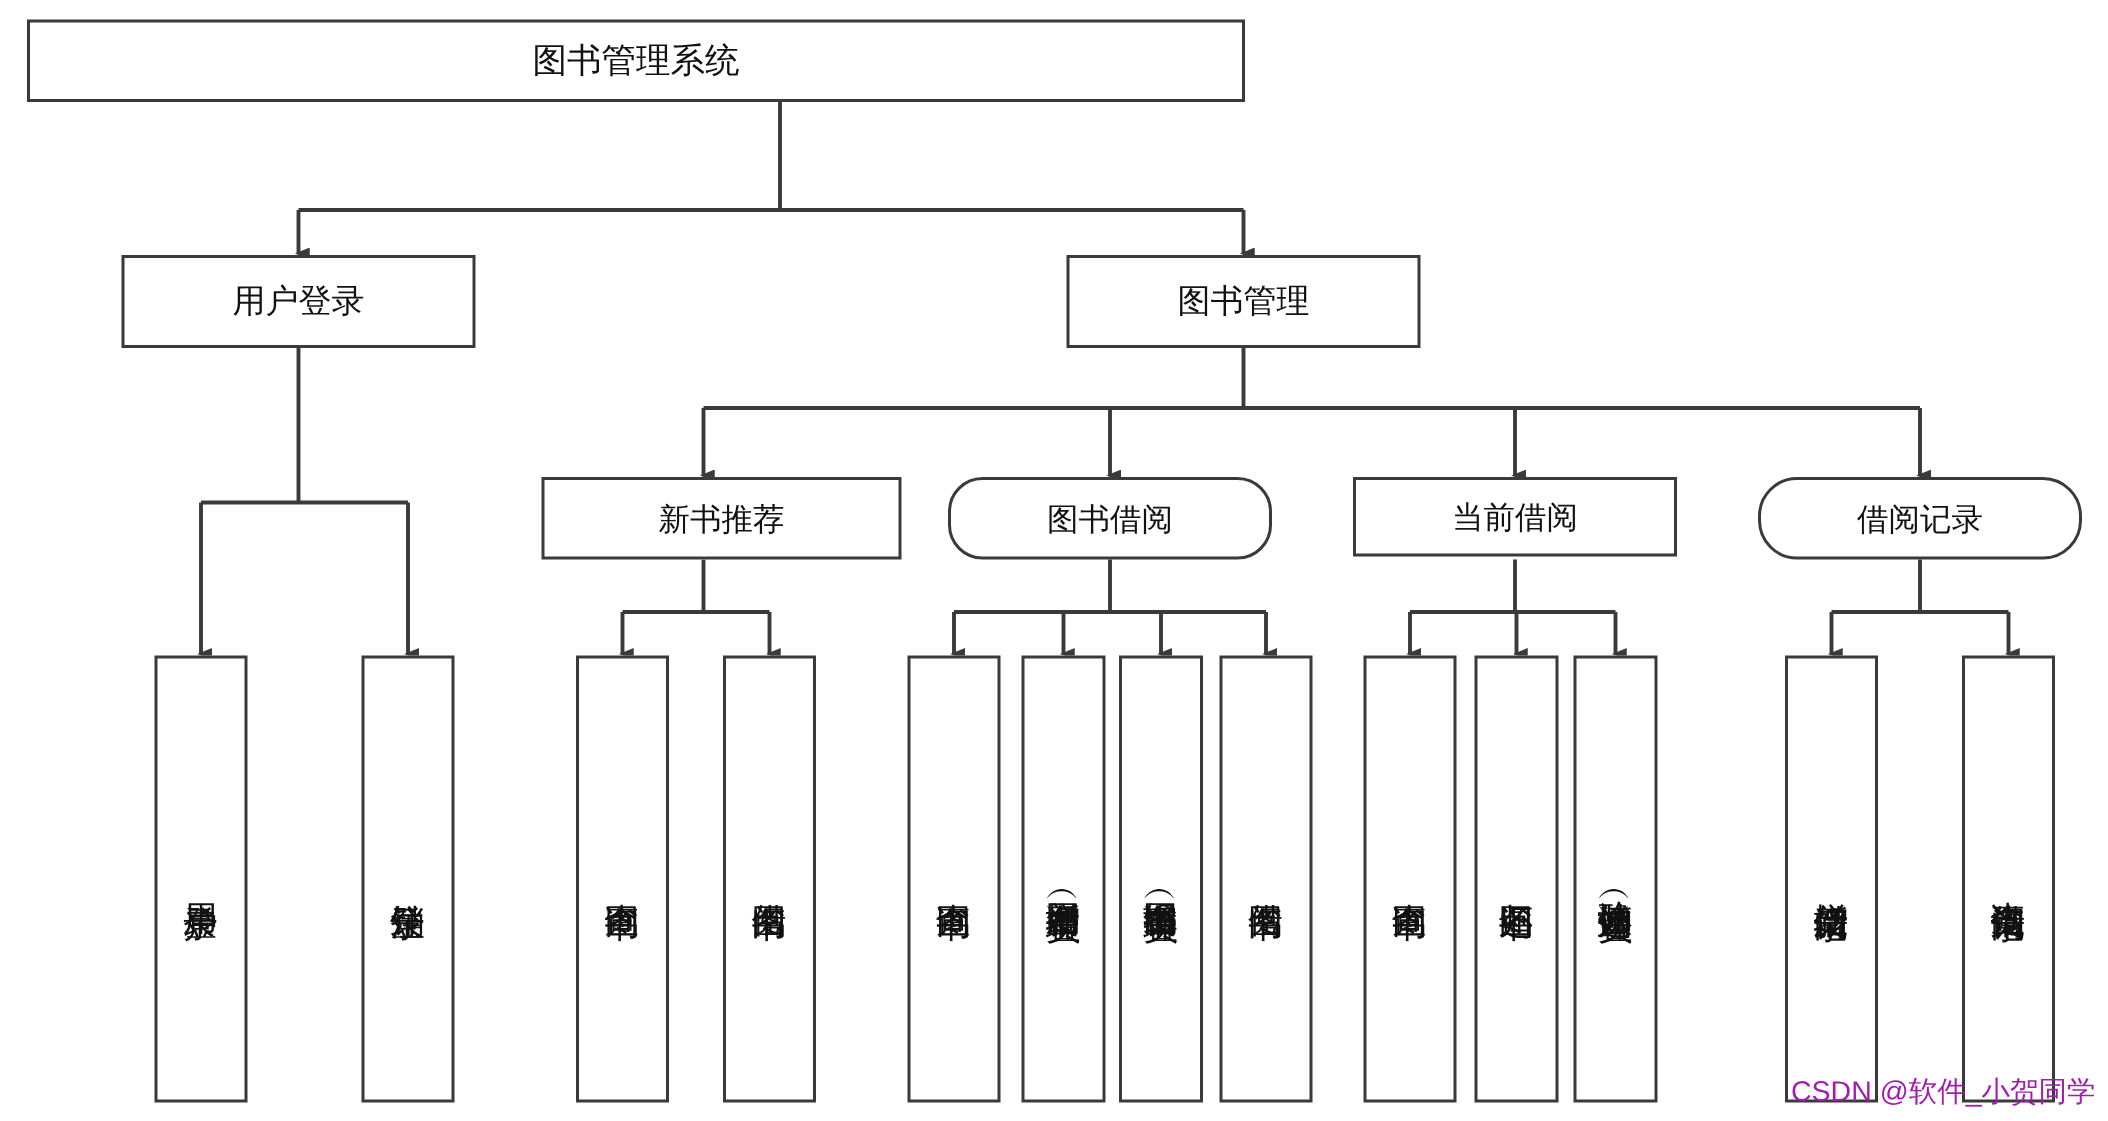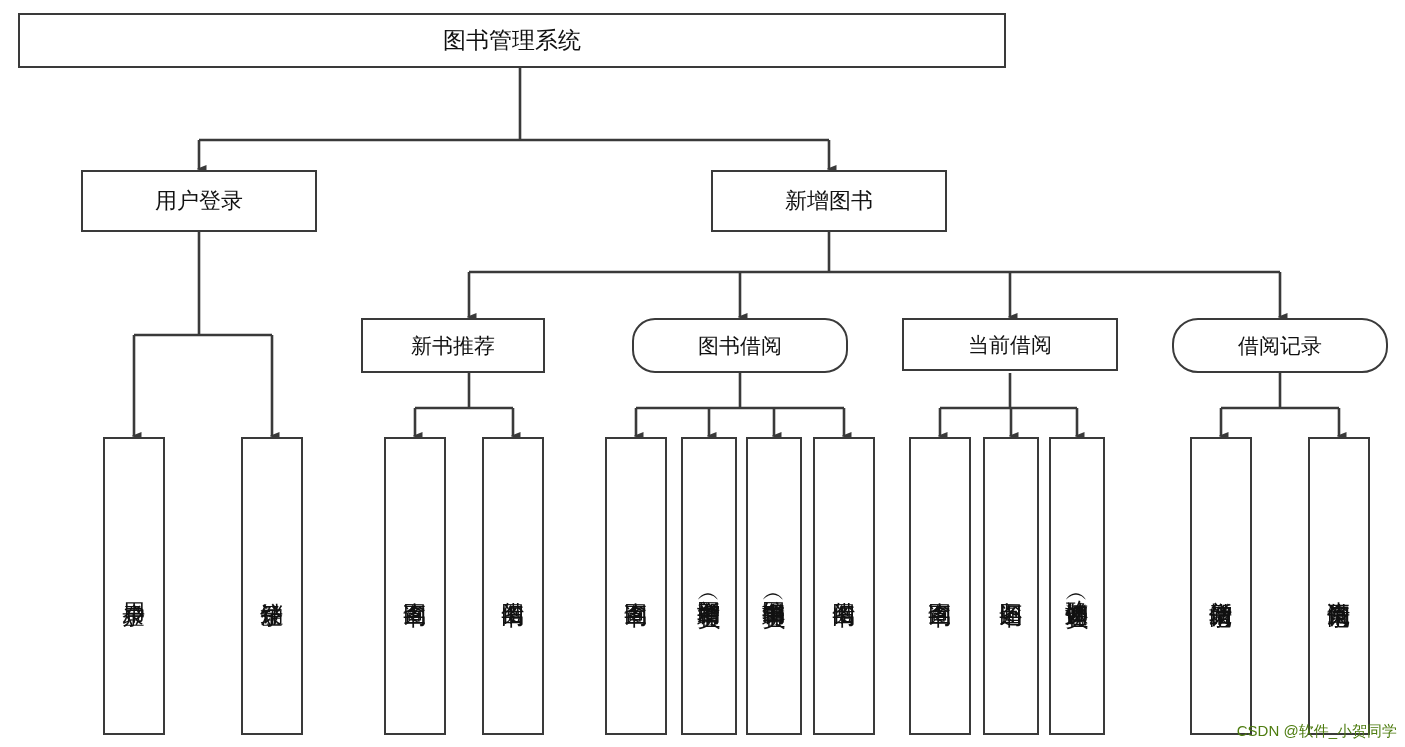--- a/index.html
+++ b/index.html
@@ -57,22 +57,22 @@
   .node.leaf .vtext {
     writing-mode: vertical-rl;
     text-orientation: upright;
     display: block;
     text-align: center;
   }
   .watermark {
     position: absolute;
     right: 8px;
     bottom: 6px;
-    font-size: 15px;
-    color: #4d7c0f;
+    font-size: 19px;
+    color: #a21caf;
     z-index: 5;
     white-space: nowrap;
   }
 </style>
 </head>
 <body>
 
 <div id="canvas">
 
   <svg id="svg-layer" viewBox="0 0 1405 747">
@@ -112,30 +112,30 @@
         <path d="M1011,408 L1011,436" marker-end="url(#arrow)"></path>
         <path d="M1077,408 L1077,436" marker-end="url(#arrow)"></path>
         <path d="M1280,373 L1280,408"></path>
         <path d="M1221,408 L1339,408"></path>
         <path d="M1221,408 L1221,436" marker-end="url(#arrow)"></path>
         <path d="M1339,408 L1339,436" marker-end="url(#arrow)"></path>
       </g>
   </svg>
 
   <div id="nodes-root">
-      <div class="node root" style="left: 18px; top: 13px; width: 988px; height: 55px;">
+      <div class="node root" style="left: 18px; top: 13px; width: 812px; height: 55px;">
         <span class="htext">图书管理系统</span>
       </div>
       <div class="node level2" style="left: 81px; top: 170px; width: 236px; height: 62px;">
         <span class="htext">用户登录</span>
       </div>
       <div class="node level2" style="left: 711px; top: 170px; width: 236px; height: 62px;">
-        <span class="htext">新增图书</span>
+        <span class="htext">图书管理</span>
       </div>
-      <div class="node level3" style="left: 361px; top: 318px; width: 184px; height: 55px;">
+      <div class="node level3" style="left: 361px; top: 318px; width: 240px; height: 55px;">
         <span class="htext">新书推荐</span>
       </div>
       <div class="node level3" style="left: 632px; top: 318px; width: 216px; height: 55px; border-radius: 23px;">
         <span class="htext">图书借阅</span>
       </div>
       <div class="node level3" style="left: 902px; top: 318px; width: 216px; height: 53px;">
         <span class="htext">当前借阅</span>
       </div>
       <div class="node level3" style="left: 1172px; top: 318px; width: 216px; height: 55px; border-radius: 26px;">
         <span class="htext">借阅记录</span>

